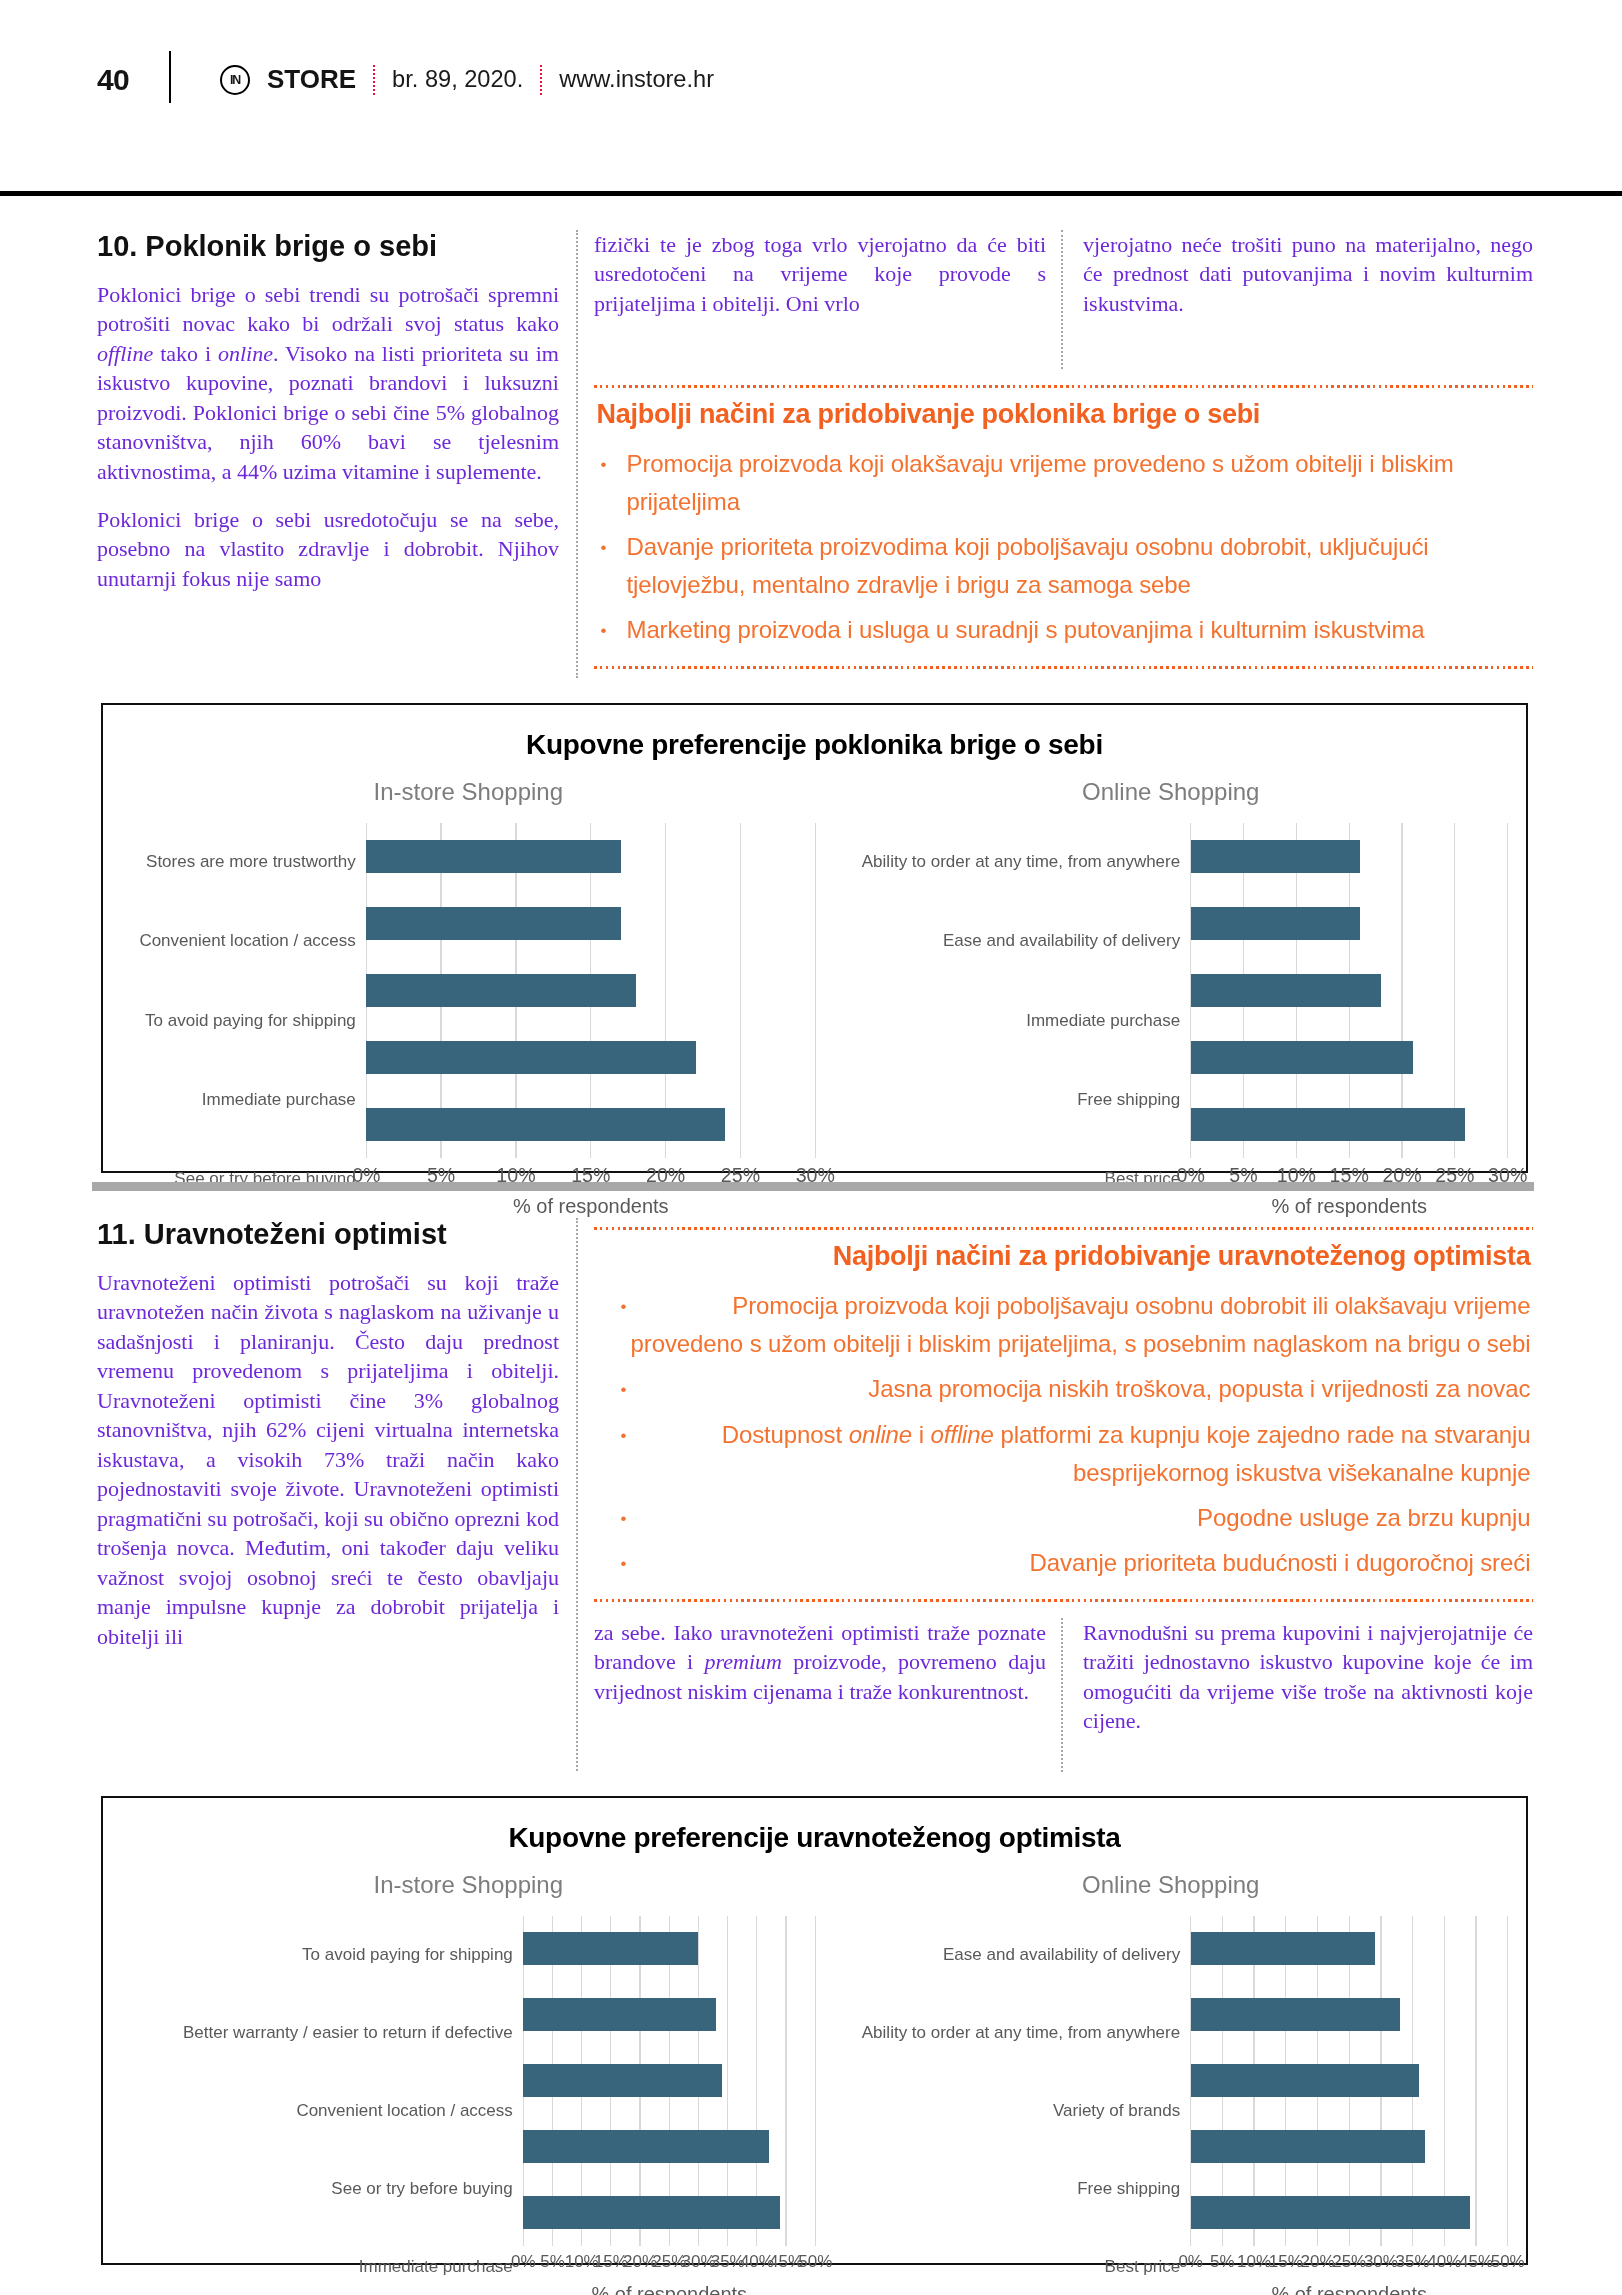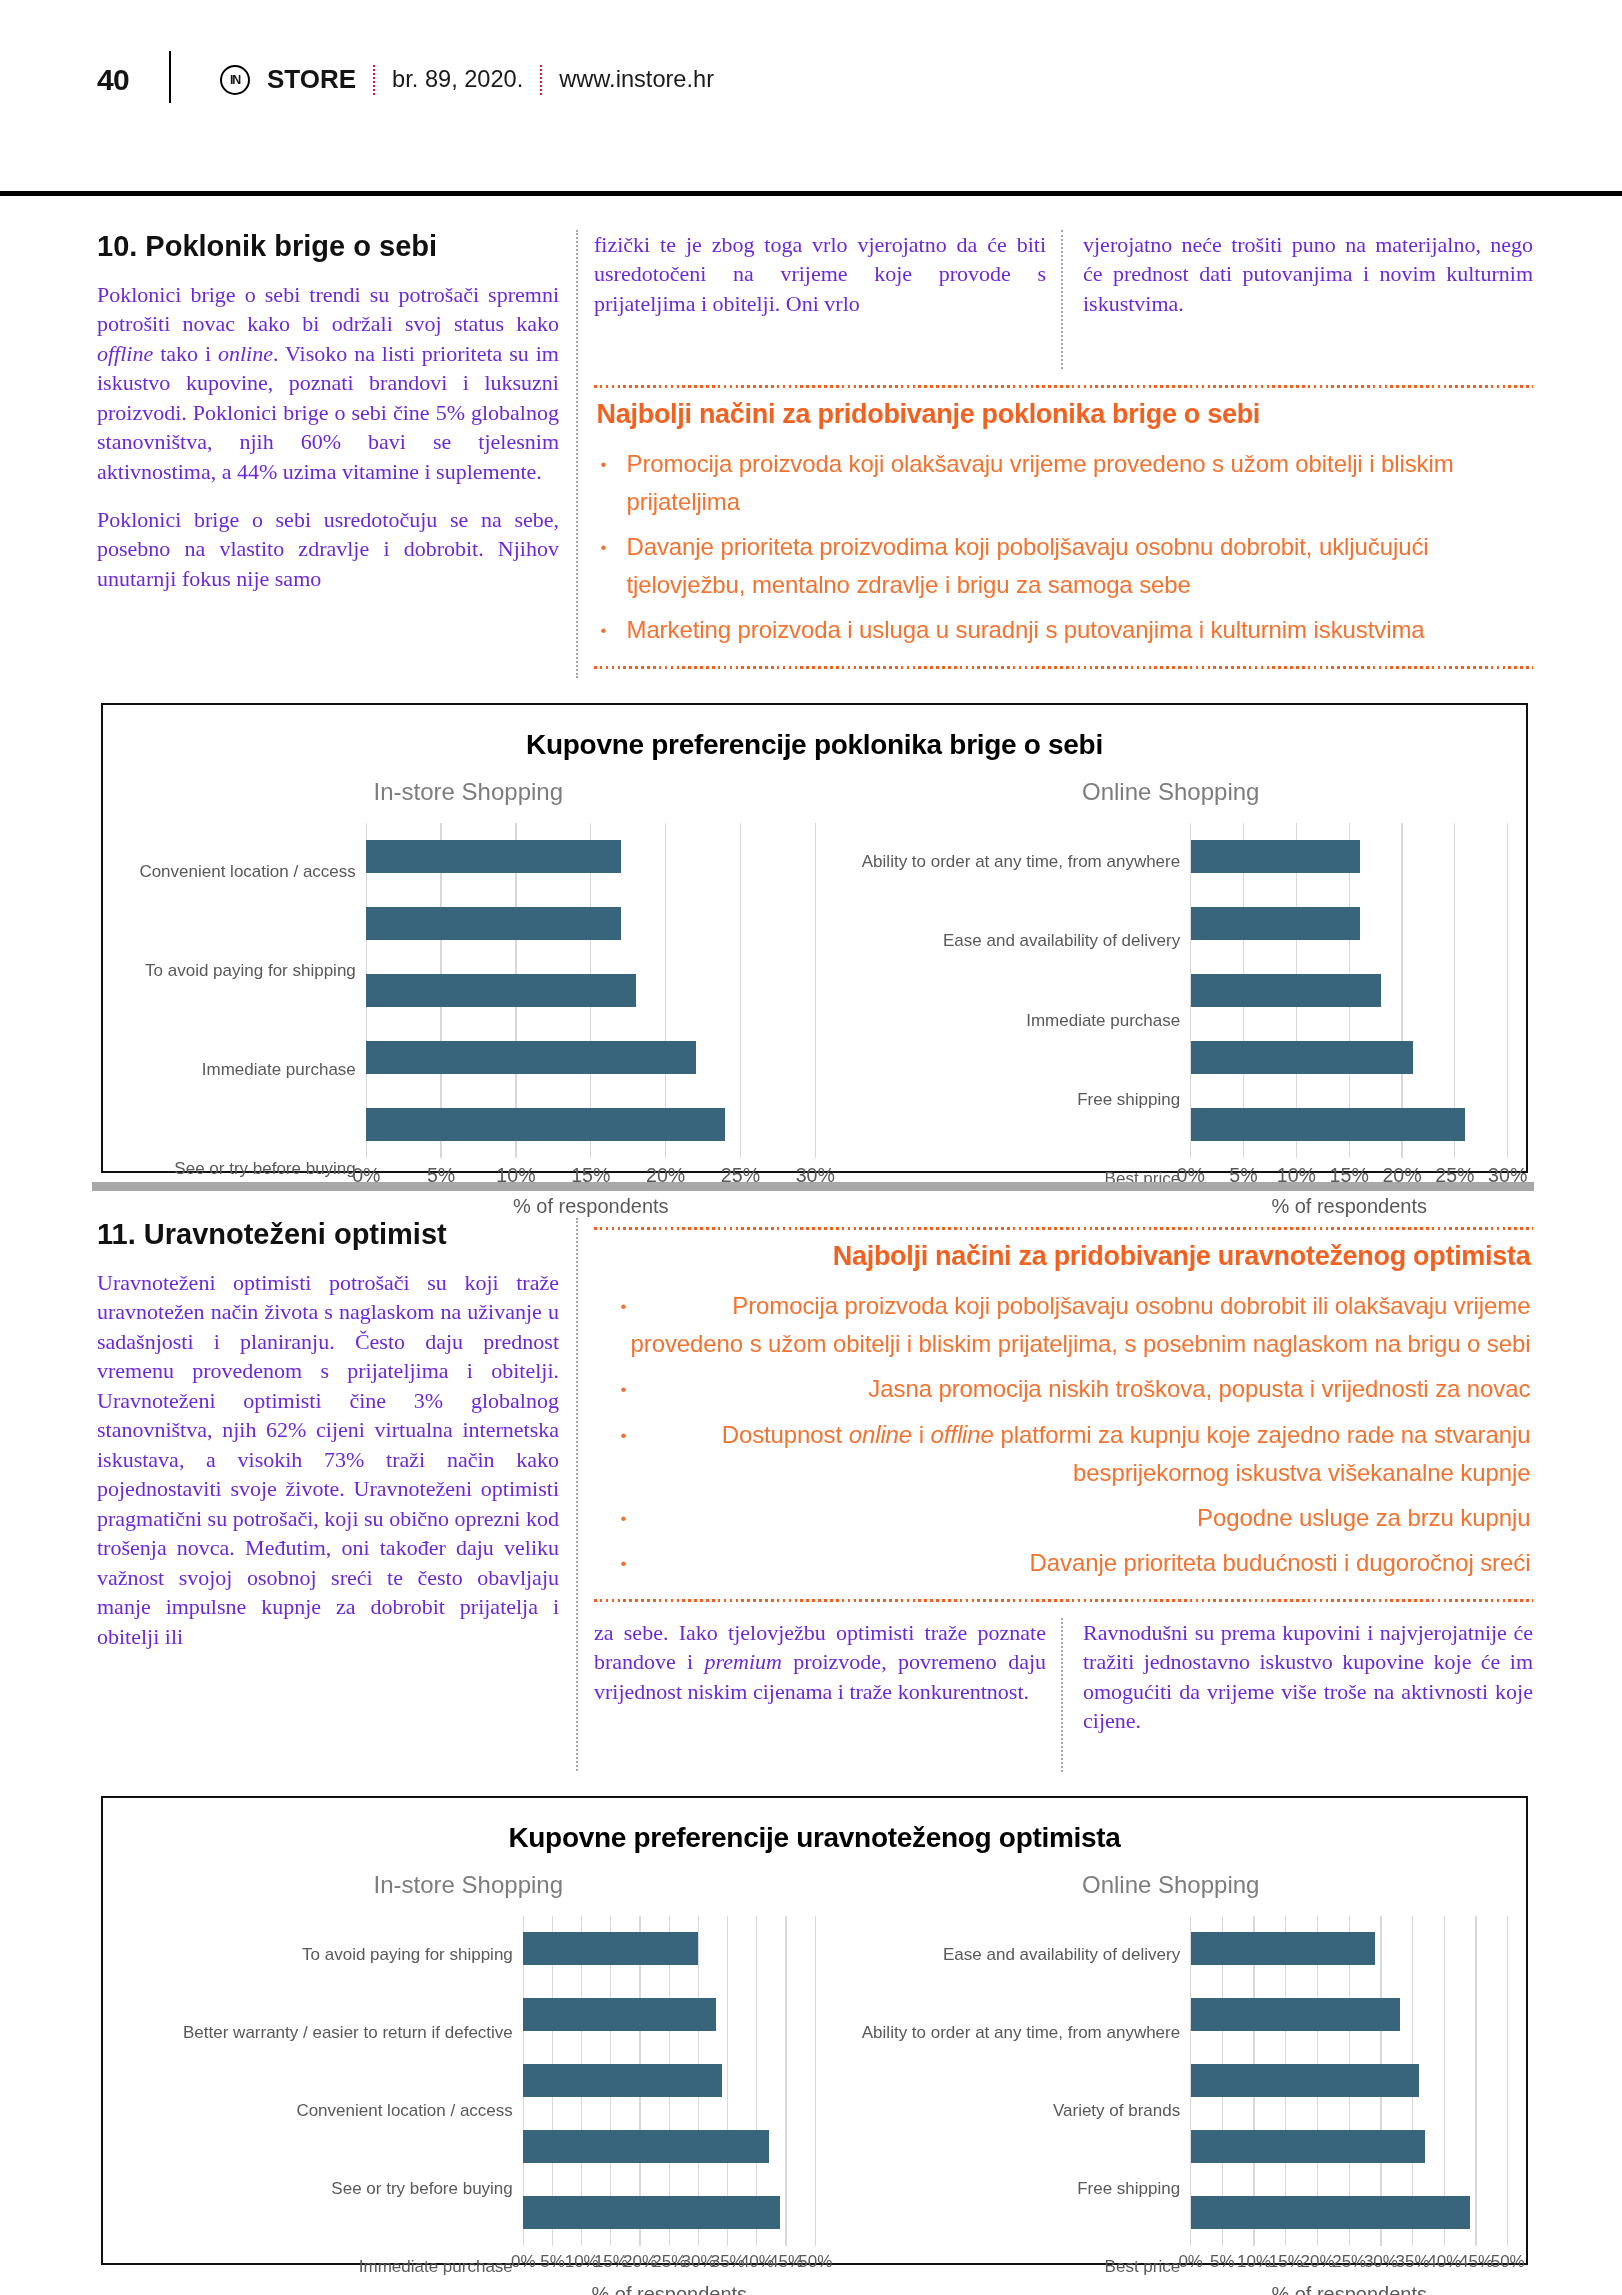--- a/index.html
+++ b/index.html
@@ -130,20 +130,21 @@
     <div class="odots"></div>
   </div>
 
   <div class="chart-box chart1" style="top:703px;height:466px;">
     <div class="chart-box-title">Kupovne preferencije poklonika brige o sebi</div>
     <div class="panels">
       <div class="panel c0p0">
         <div class="panel-title">In-store Shopping</div>
         <div class="panel-grid">
           <div class="labels">
+              <div class="cat">Stores are more trustworthy</div>
               <div class="cat">Convenient location / access</div>
               <div class="cat">To avoid paying for shipping</div>
               <div class="cat">Immediate purchase</div>
               <div class="cat">See or try before buying</div>
             </div>
           <div class="plotcol">
             <div class="plot">
                 <div class="gridline" style="left: calc(0% - 0.7px);"></div>
                 <div class="gridline" style="left: calc(16.6667% - 0.7px);"></div>
                 <div class="gridline" style="left: calc(33.3333% - 0.7px);"></div>
@@ -265,21 +266,21 @@
         <li>
             <span class="dotm">•</span>
             <span class="btxt"><span>Davanje prioriteta budućnosti i dugoročnoj sreći</span></span>
           </li>
       </ul>
     </div>
     <div class="odots"></div>
   </div>
 
   <div class="s11-colA serif">
-    <p><span>za sebe. Iako tjelovježbu optimisti traže poznate brandove i </span><span class="it">premium</span><span> proizvode, povremeno daju vrijednost niskim cijenama i traže konkurentnost.</span></p>
+    <p><span>za sebe. Iako uravnoteženi optimisti traže poznate brandove i </span><span class="it">premium</span><span> proizvode, povremeno daju vrijednost niskim cijenama i traže konkurentnost.</span></p>
   </div>
   <div class="s11-colB serif">
     <p>Ravnodušni su prema kupovini i najvjerojatnije će tražiti jednostavno iskustvo kupovine koje će im omogućiti da vrijeme više troše na aktivnosti koje cijene.</p>
   </div>
   <div class="dot-v" style="left:1061px;top:1618px;height:154px;"></div>
 
   <div class="chart-box chart2" style="top:1796px;height:465px;">
     <div class="chart-box-title">Kupovne preferencije uravnoteženog optimista</div>
     <div class="panels">
       <div class="panel c1p0">

